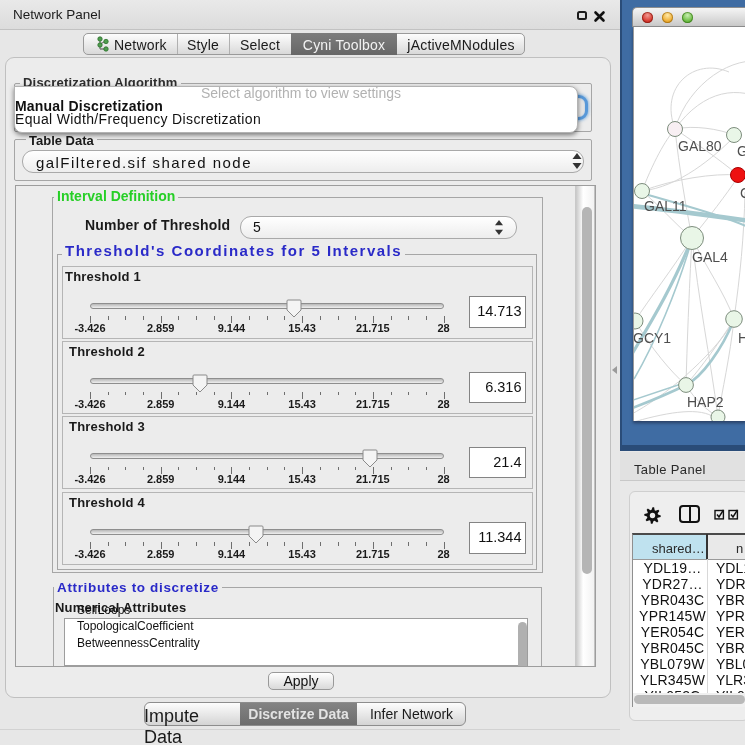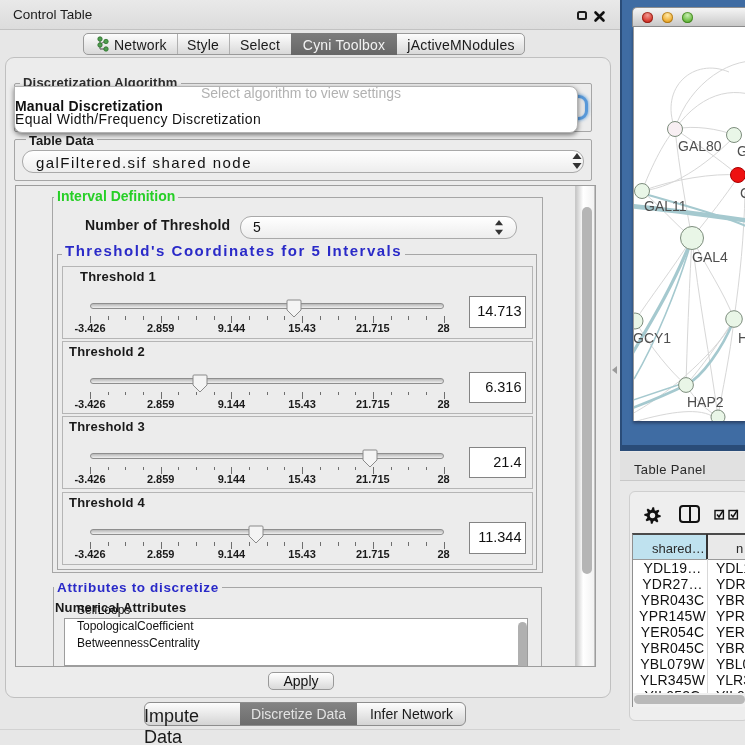--- a/index.html
+++ b/index.html
@@ -7,21 +7,21 @@
        font-family:"Liberation Sans", sans-serif;background:#e8e8e8;}
   .abs{position:absolute;}
   .gtitle{position:absolute;background:#ececec;padding:0 3px;line-height:13px;font-weight:bold;}
 </style>
 </head>
 <body>
 
 <div class="abs" style="left:0;top:0;width:620px;height:745px;background:#e7e7e7;"></div>
 
 <div class="abs" style="left:0;top:0;width:620px;height:29px;background:linear-gradient(#e9e9e9,#dcdcdc);border-bottom:1px solid #c2c2c2;"></div>
-<div class="abs" style="left:13px;top:7px;font-size:13.5px;color:#1c1c1c;">Control Table</div>
+<div class="abs" style="left:13px;top:7px;font-size:13.5px;color:#1c1c1c;">Network Panel</div>
 <div class="abs" style="left:577px;top:10.5px;width:9.5px;height:9.5px;border:2px solid #1c1c1c;border-radius:2.5px;box-sizing:border-box;"></div>
 <svg class="abs" style="left:593px;top:9.5px;" width="13" height="13" viewBox="0 0 13 13">
  <path d="M2.5 2.5 L10.5 10.5 M10.5 2.5 L2.5 10.5" stroke="#111" stroke-width="2.6" stroke-linecap="round"></path>
 </svg>
 
 <div class="abs" style="left:83px;top:33px;width:442px;height:22px;background:linear-gradient(#fdfdfd,#d9d9d9);border:1px solid #9a9a9a;border-radius:5px;box-sizing:border-box;"></div>
 <div class="abs" style="left:177px;top:34px;width:1px;height:20px;background:#b0b0b0;"></div>
 <div class="abs" style="left:229px;top:34px;width:1px;height:20px;background:#b0b0b0;"></div>
 <div class="abs" style="left:291px;top:33px;width:106px;height:22px;background:linear-gradient(#7c7c7c,#676767);"></div>
 <svg class="abs" style="left:96px;top:36px;" width="14" height="17" viewBox="0 0 14 17">
@@ -73,21 +73,21 @@
 <svg class="abs" style="left:494px;top:219px;" width="10" height="17" viewBox="0 0 10 17">
  <path d="M5 1 L9 6.3 L1 6.3 Z" fill="#333"></path>
  <path d="M5 16 L9 10.7 L1 10.7 Z" fill="#333"></path>
 </svg>
 
 <div class="abs" style="left:57px;top:254px;width:480px;height:316px;border:1px solid #a6a6a6;box-sizing:border-box;"></div>
 <div class="abs gtitle" style="left:62px;top:244px;font-size:15px;letter-spacing:1.5px;color:#2a2ac8;">Threshold's Coordinates for 5 Intervals</div>
 
 <div id="thresholds">
 <div class="abs" style="left:62px;top:265.5px;width:471px;height:73px;border:1px solid #b5b5b5;box-sizing:border-box;"></div>
-<div class="abs" style="left:80px;top:268.5px;font-size:13px;font-weight:bold;letter-spacing:0.2px;color:#1a1a1a;">Threshold 1</div>
+<div class="abs" style="left:65px;top:268.5px;font-size:13px;font-weight:bold;letter-spacing:0.2px;color:#1a1a1a;">Threshold 1</div>
 <div class="abs" style="left:90px;top:302.5px;width:354px;height:6px;border:1px solid #8e8e8e;border-radius:3px;background:linear-gradient(#b8b8b8,#efefef);box-sizing:border-box;"></div>
 <div class="abs" style="left:90.0px;top:316.0px;width:1px;height:7px;background:#6e6e6e;"></div>
 <div class="abs" style="left:107.7px;top:316.0px;width:1px;height:3.5px;background:#6e6e6e;"></div>
 <div class="abs" style="left:125.3px;top:316.0px;width:1px;height:3.5px;background:#6e6e6e;"></div>
 <div class="abs" style="left:143.0px;top:316.0px;width:1px;height:3.5px;background:#6e6e6e;"></div>
 <div class="abs" style="left:160.7px;top:316.0px;width:1px;height:7px;background:#6e6e6e;"></div>
 <div class="abs" style="left:178.4px;top:316.0px;width:1px;height:3.5px;background:#6e6e6e;"></div>
 <div class="abs" style="left:196.1px;top:316.0px;width:1px;height:3.5px;background:#6e6e6e;"></div>
 <div class="abs" style="left:213.7px;top:316.0px;width:1px;height:3.5px;background:#6e6e6e;"></div>
 <div class="abs" style="left:231.4px;top:316.0px;width:1px;height:7px;background:#6e6e6e;"></div>
@@ -222,21 +222,21 @@
 <div class="abs" style="left:55px;top:600px;font-size:13px;font-weight:bold;letter-spacing:0.2px;color:#1a1a1a;">Numerical Attributes</div>
 <div class="abs" style="left:64px;top:618px;width:464px;height:48px;background:#fff;border:1px solid #9d9d9d;box-sizing:border-box;"></div>
 <div class="abs" style="left:77px;top:602px;font-size:12px;color:#111;line-height:16.4px;">SelfLoops<br>TopologicalCoefficient<br>BetweennessCentrality</div>
 <div class="abs" style="left:518px;top:622px;width:9px;height:44px;background:#b0b0b0;border-radius:4.5px 4.5px 0 0;"></div>
 
 <div class="abs" style="left:268px;top:672px;width:66px;height:18px;background:linear-gradient(#ffffff,#d9d9d9);border:1px solid #999;border-radius:5px;box-sizing:border-box;text-align:center;font-size:14px;color:#111;line-height:16px;">Apply</div>
 
 <div class="abs" style="left:144px;top:702px;width:322px;height:24px;background:linear-gradient(#fdfdfd,#d4d4d4);border:1px solid #8d8d8d;border-radius:6px;box-sizing:border-box;"></div>
 <div class="abs" style="left:240px;top:702px;width:117px;height:24px;background:linear-gradient(#838383,#6d6d6d);border-top:1px solid #8d8d8d;border-bottom:1px solid #8d8d8d;box-sizing:border-box;"></div>
 <div class="abs" style="left:144px;top:706px;width:96px;font-size:18px;color:#1a1a1a;">Impute Data</div>
-<div class="abs" style="left:240px;top:706px;width:117px;text-align:center;font-size:14px;color:#e3e3e3;">Discretize Data</div>
+<div class="abs" style="left:240px;top:706px;width:117px;text-align:center;font-size:14px;color:#e3e3e3;font-weight:bold;">Discretize Data</div>
 <div class="abs" style="left:357px;top:706px;width:109px;text-align:center;font-size:14px;color:#1a1a1a;">Infer Network</div>
 <div class="abs" style="left:0;top:729px;width:620px;height:1px;background:#d2d2d2;"></div>
 
 <div class="abs" style="left:612px;top:366px;width:0;height:0;border-top:4px solid transparent;border-bottom:4px solid transparent;border-right:5px solid #9a9a9a;"></div>
 
 <div class="abs" style="left:620px;top:0;width:125px;height:451px;background:#3f6ca3;border-left:2px solid #2a4c78;box-sizing:border-box;"></div>
 <div class="abs" style="left:622px;top:445px;width:123px;height:6px;background:#2a4c78;"></div>
 
 <div class="abs" style="left:632px;top:7px;width:113px;height:20px;background:linear-gradient(#f5f5f5,#c9c9c9);border:1px solid #8e8e8e;border-right:none;border-radius:5px 0 0 0;box-sizing:border-box;"></div>
 <div class="abs" style="left:642px;top:12px;width:11px;height:11px;border-radius:50%;background:radial-gradient(circle at 50% 30%, #f09a93, #d93b31 60%, #a21d14);box-shadow:inset 0 0 0 1px rgba(120,20,10,.6);"></div>

